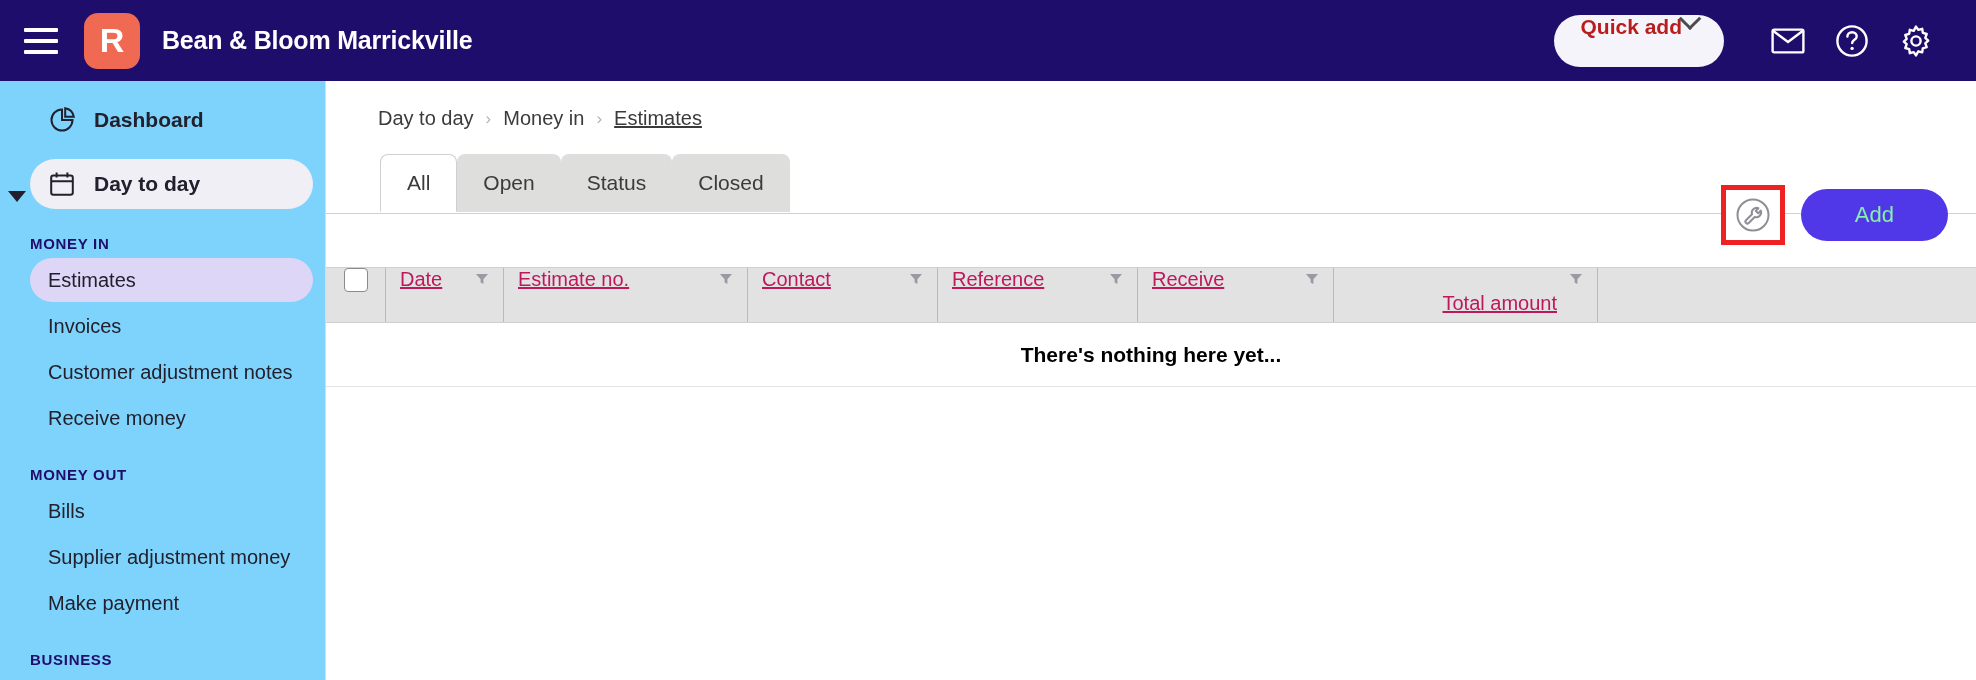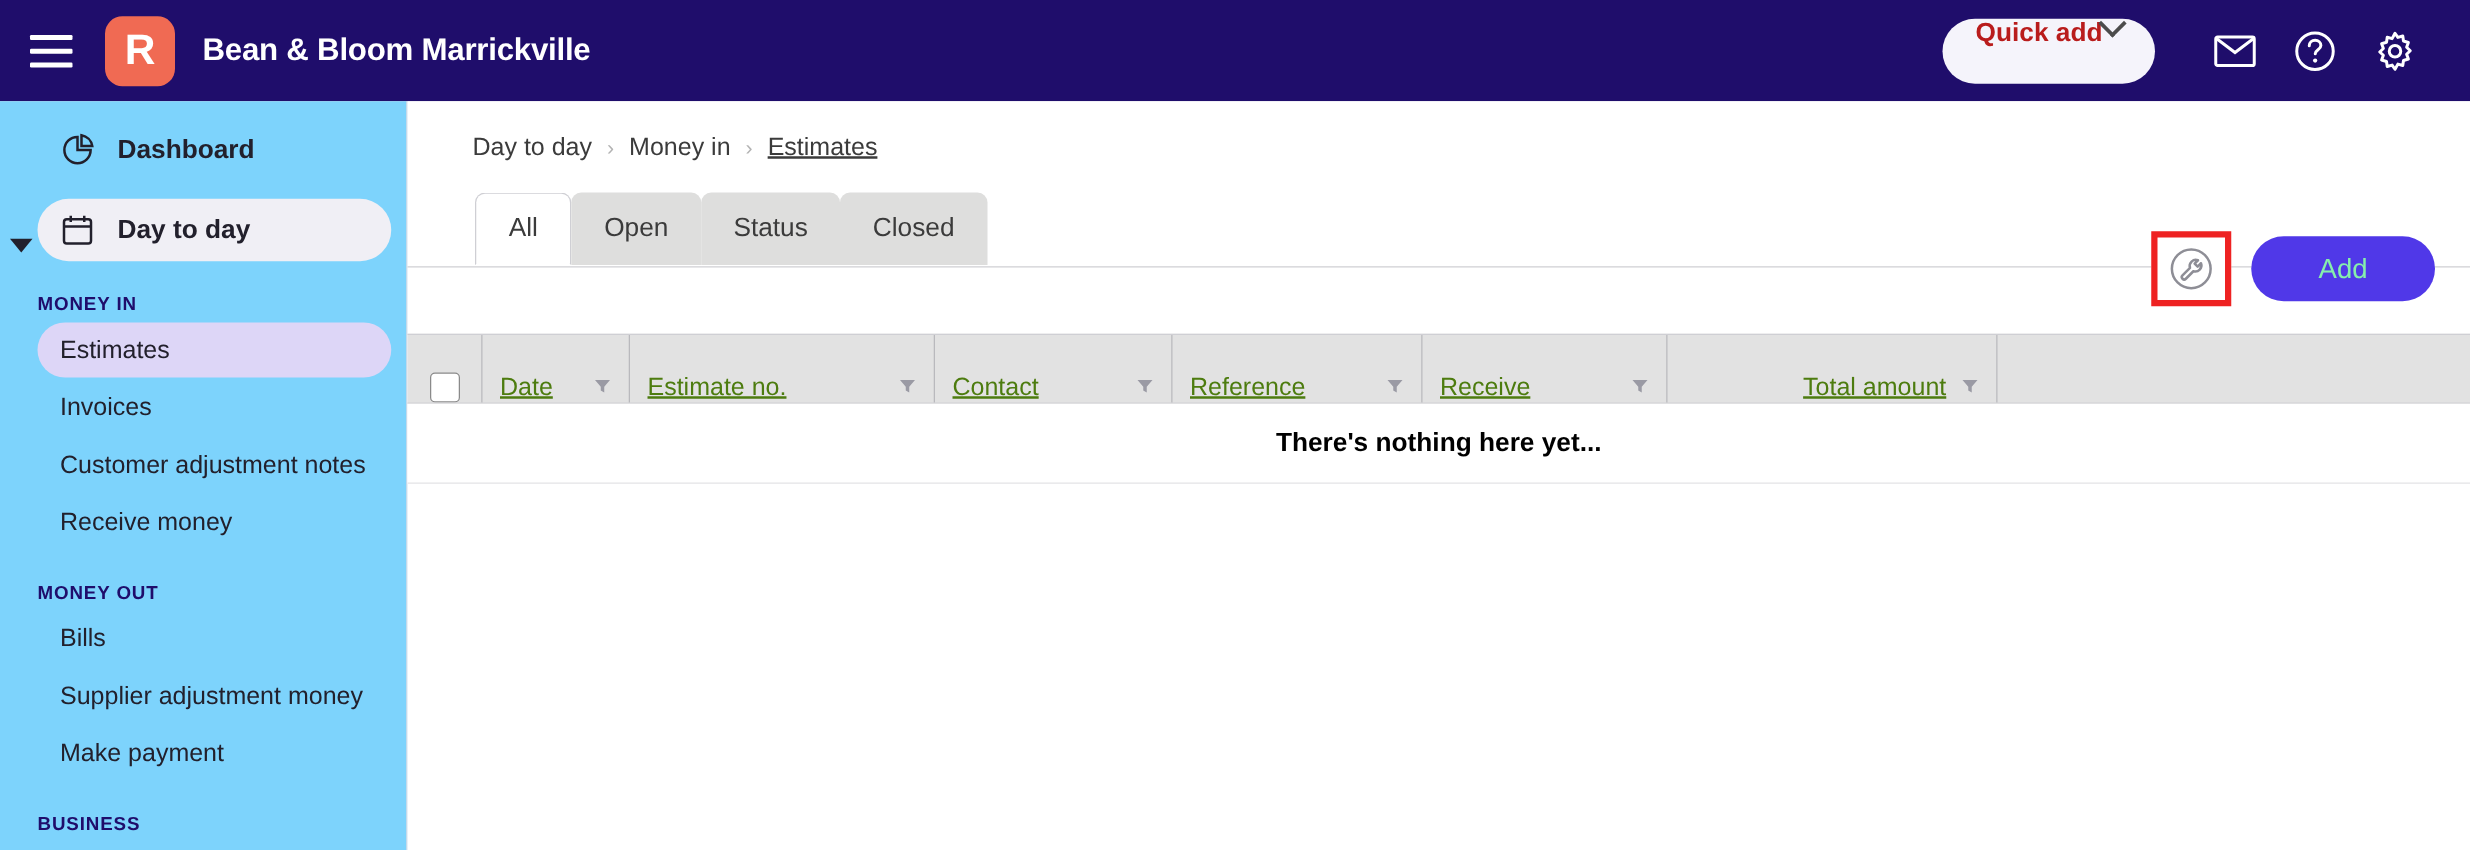--- a/index.html
+++ b/index.html
@@ -144,23 +144,23 @@
     font-family: "Liberation Sans", sans-serif; cursor: pointer;
   }
 
   
   .table-wrap { position: absolute; top: 186px; left: 0; width: 1650px; }
   .thead {
     display: flex; height: 56px; background: #e2e2e2;
     border-top: 1px solid #cfcfd4; border-bottom: 1px solid #cfcfd4;
   }
   .th {
-    display: flex; align-items: flex-end; height: 100%;
+    display: flex; align-items: flex-start; height: 100%;
     border-right: 1px solid #b9b9bd; padding: 0 14px;
-    font-size: 20px; color: #4d7c0f; position: relative;
+    font-size: 20px; color: #be185d; position: relative;
     cursor: pointer; overflow: hidden;
   }
   .th .lbl { text-decoration: underline; white-space: nowrap; }
   .th .funnel { margin-left: auto; flex: 0 0 auto; }
   .th.check { width: 60px; justify-content: center; padding: 0; }
   .th.numeric { justify-content: flex-end; }
   .th.numeric .lbl { margin-left: auto; margin-top: 24px; }
   .th.numeric .funnel { margin-left: 12px; }
   .chkbox {
     width: 24px; height: 24px; background: #ffffff;

